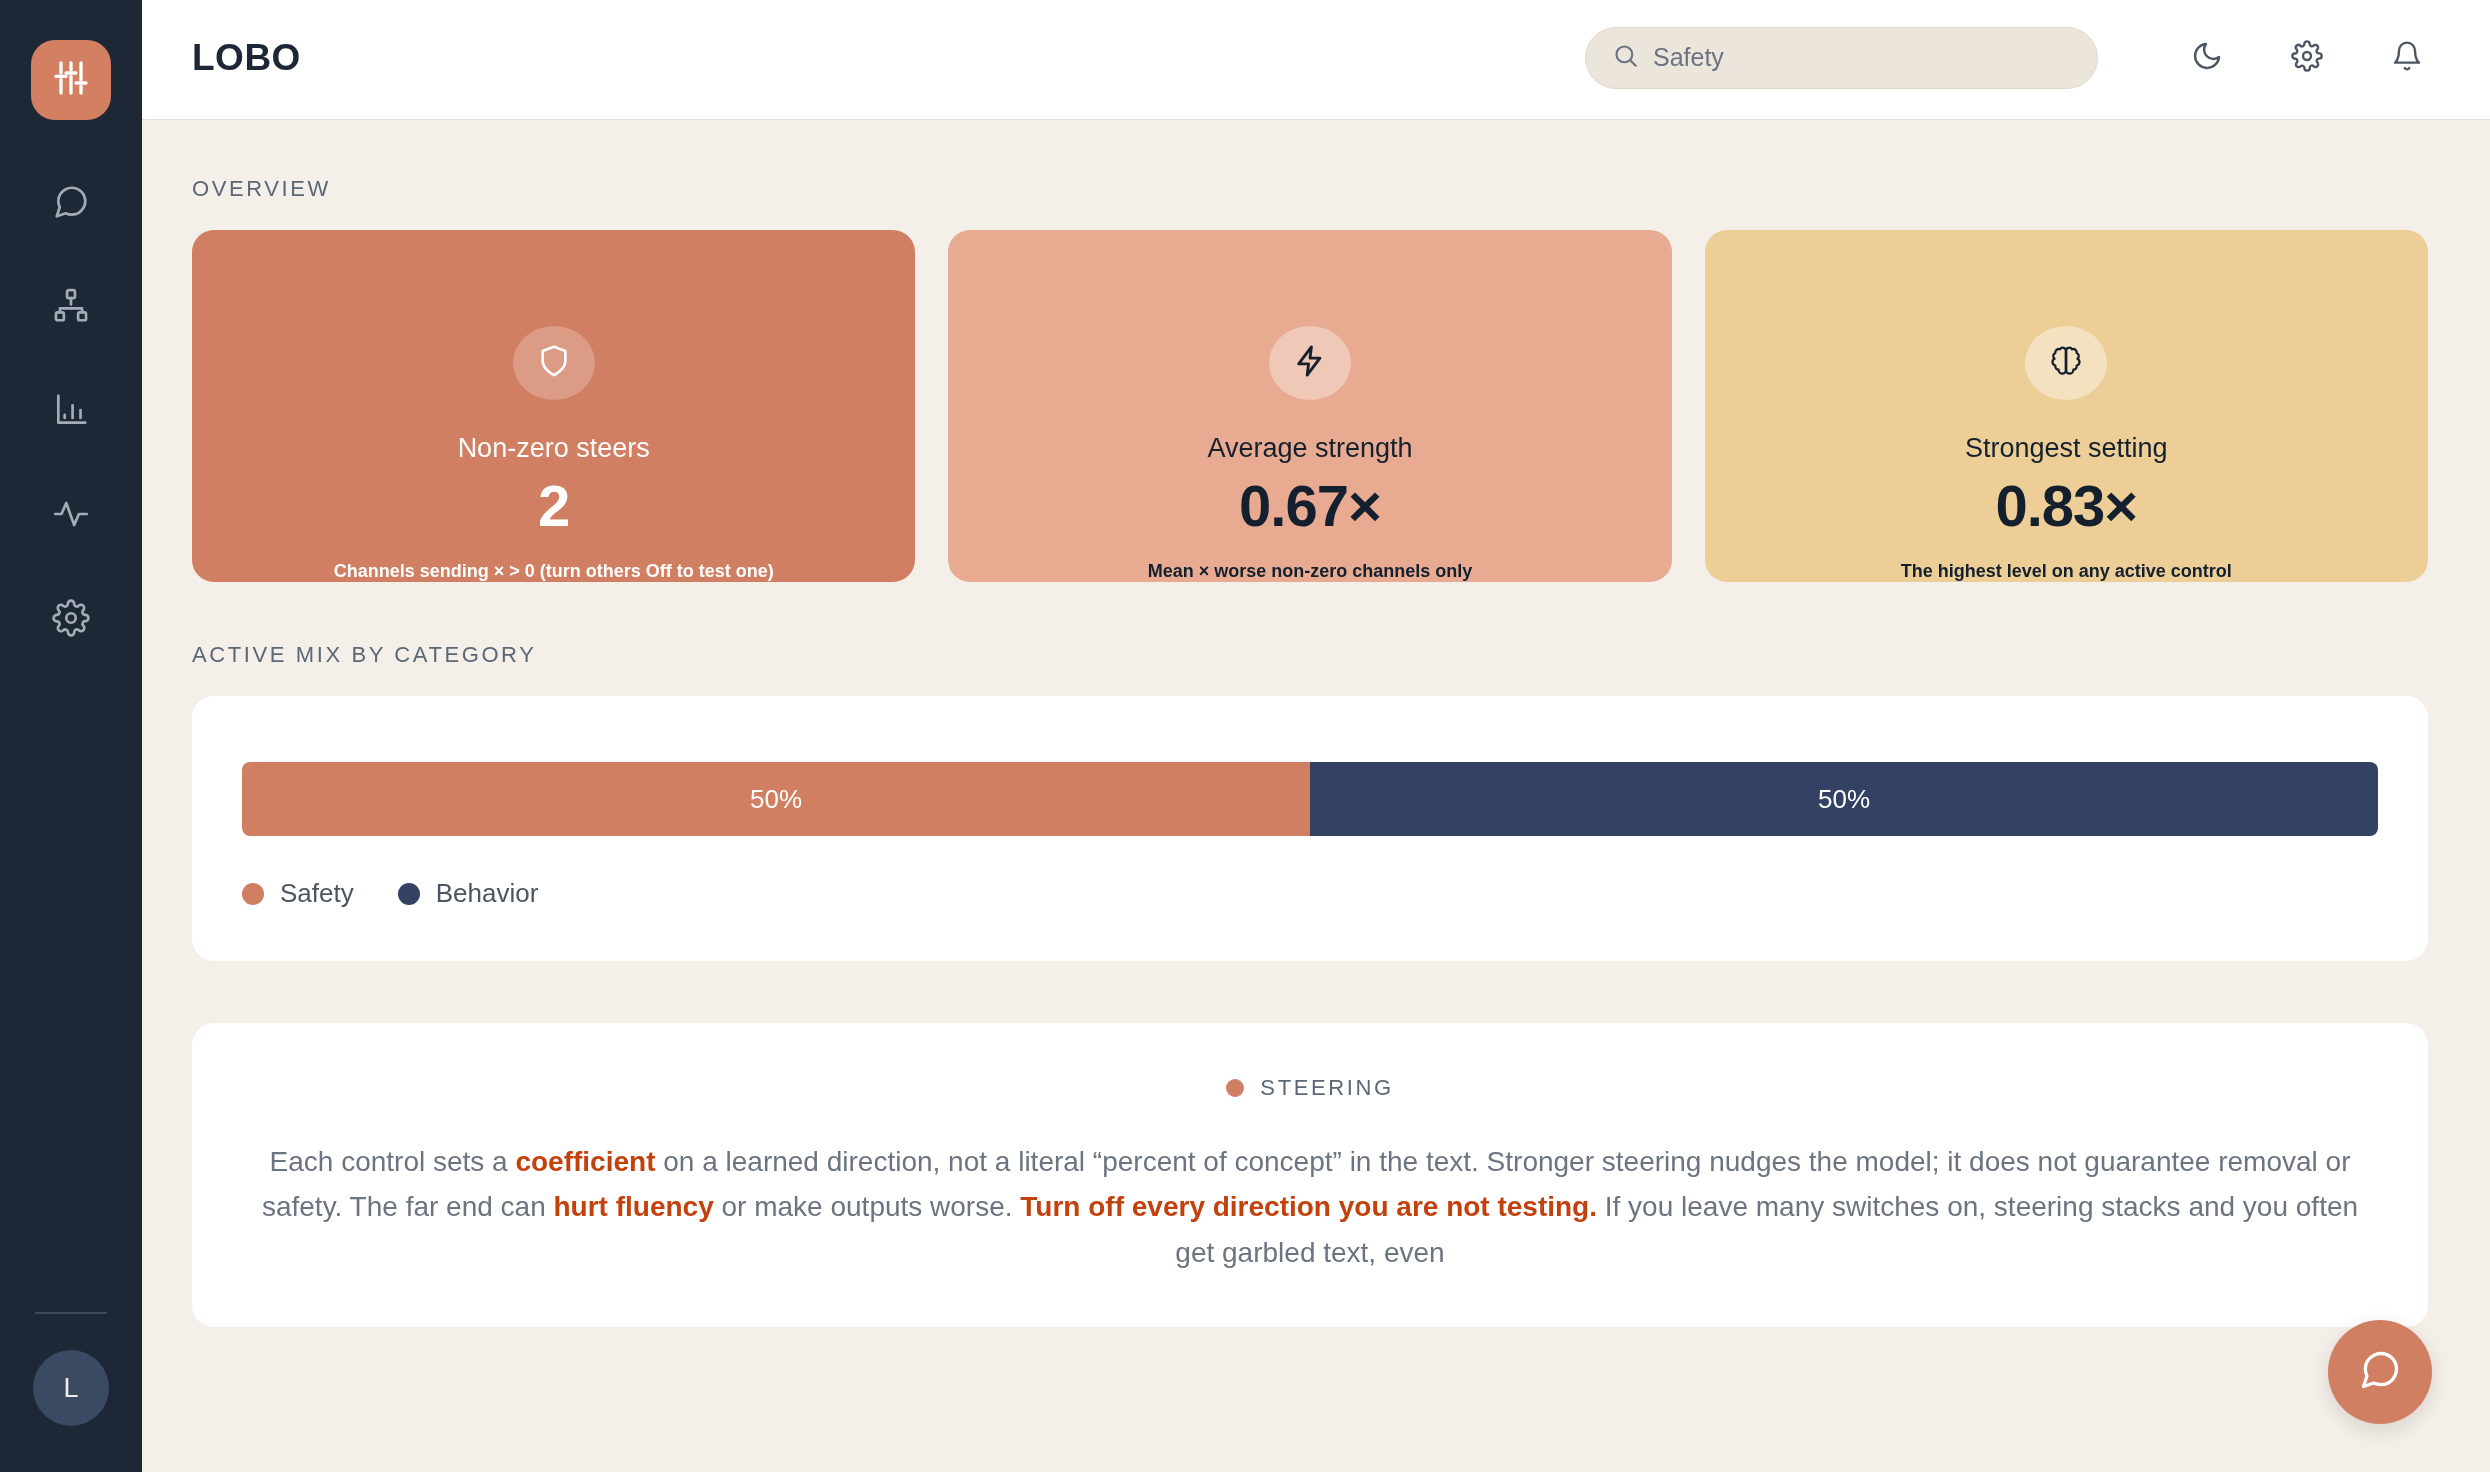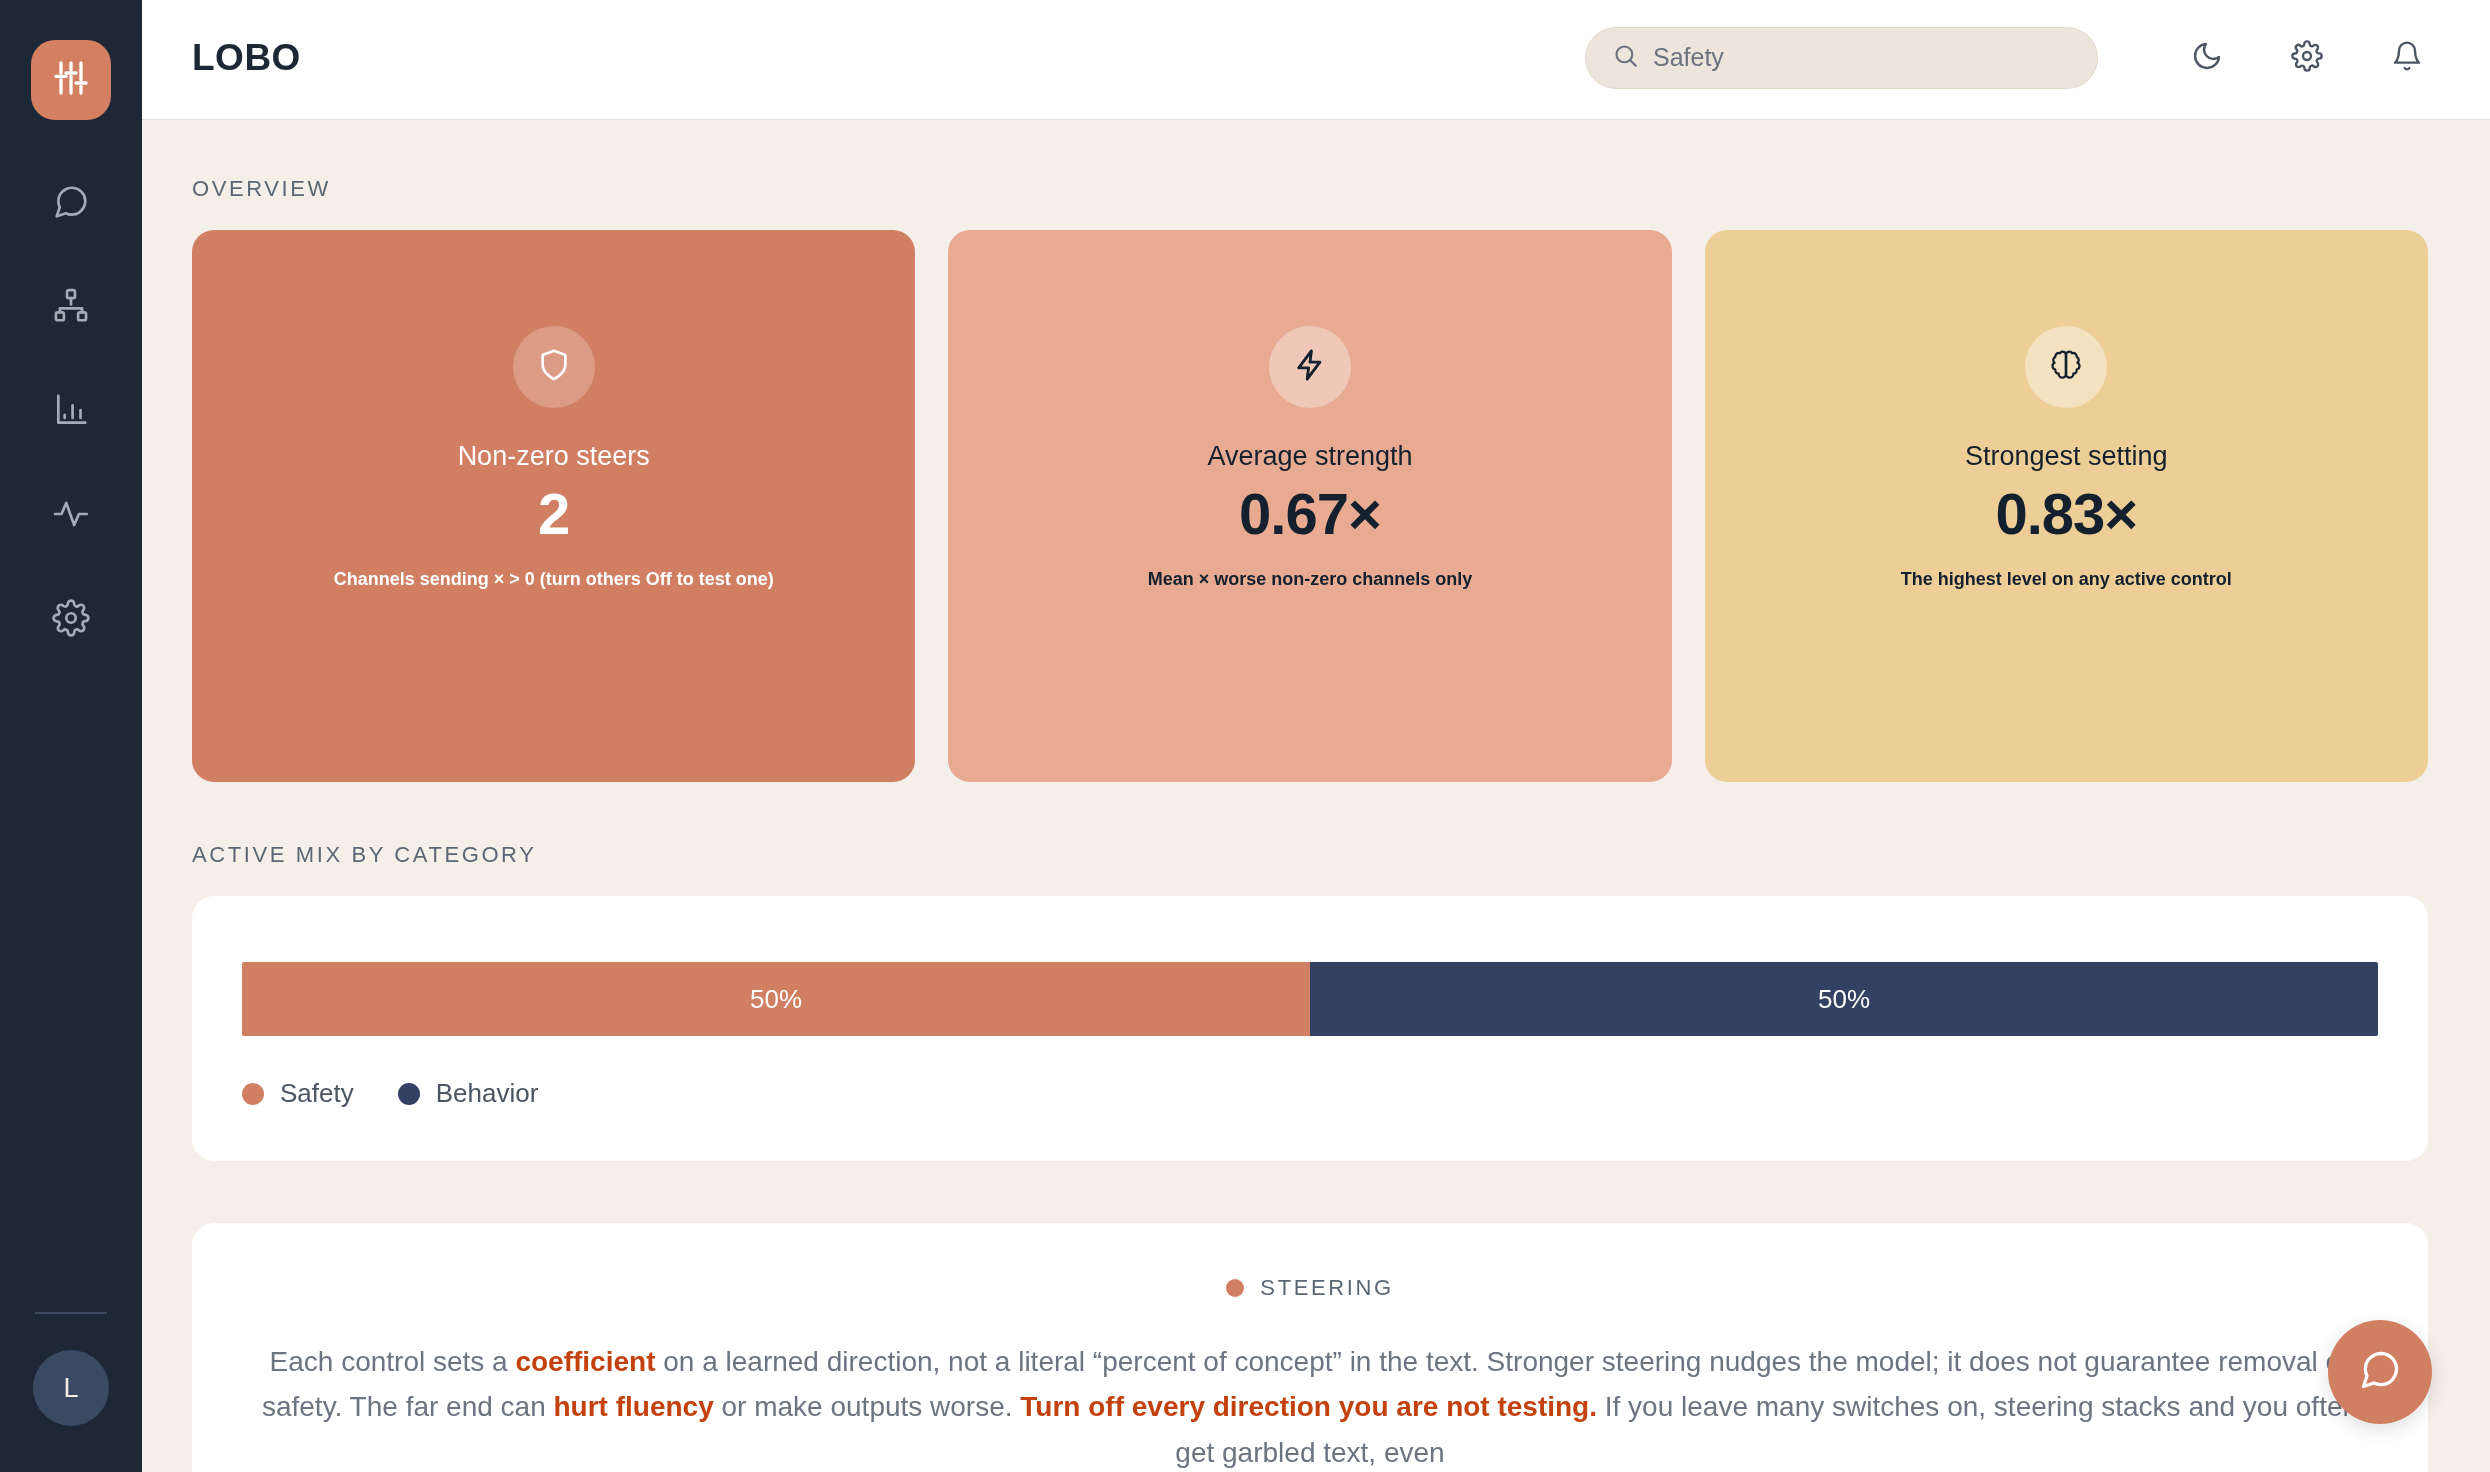--- a/index.html
+++ b/index.html
@@ -71,21 +71,21 @@
   .content { flex: 1 1 auto; padding: 56px 62px 0 50px; overflow: hidden; }
 
   .section-label {
     font-size: 22px; letter-spacing: 2.6px; color: #5c6775;
     text-transform: uppercase; margin-bottom: 28px;
   }
 
   
   .cards { display: flex; gap: 33px; margin-bottom: 60px; }
   .card {
-    flex: 1 1 0; height: 552px; border-radius: 22px;
+    flex: 1 1 0; height: 352px; border-radius: 22px;
     display: flex; flex-direction: column; align-items: center;
     padding-top: 96px;
   }
   .card-icon-circle {
     width: 82px; height: 82px; border-radius: 50%;
     display: flex; align-items: center; justify-content: center;
     margin-bottom: 33px;
   }
   .card-title { font-size: 27px; margin-bottom: 8px; }
   .card-value { font-size: 58px; font-weight: bold; margin-bottom: 22px; letter-spacing: -1px; }
@@ -100,21 +100,21 @@
   .card.c3 { background: #edce96; }
   .card.c3 .card-icon-circle { background: rgba(255,255,255,0.40); }
   .card.c3 .card-title, .card.c3 .card-value, .card.c3 .card-sub { color: #14202e; }
 
   
   .panel {
     background: #ffffff; border-radius: 22px;
     padding: 66px 50px 52px 50px;
     margin-bottom: 62px;
   }
-  .mixbar { display: flex; height: 74px; border-radius: 2px; overflow: hidden; }
+  .mixbar { display: flex; height: 74px; border-radius: 8px; overflow: hidden; }
   .mixseg {
     display: flex; align-items: center; justify-content: center;
     color: #ffffff; font-size: 26px;
   }
   .legend { display: flex; align-items: center; gap: 44px; margin-top: 42px; }
   .legend-item { display: flex; align-items: center; gap: 16px; }
   .legend-dot { width: 22px; height: 22px; border-radius: 50%; }
   .legend-label { font-size: 26px; color: #4b5563; }
 
   

